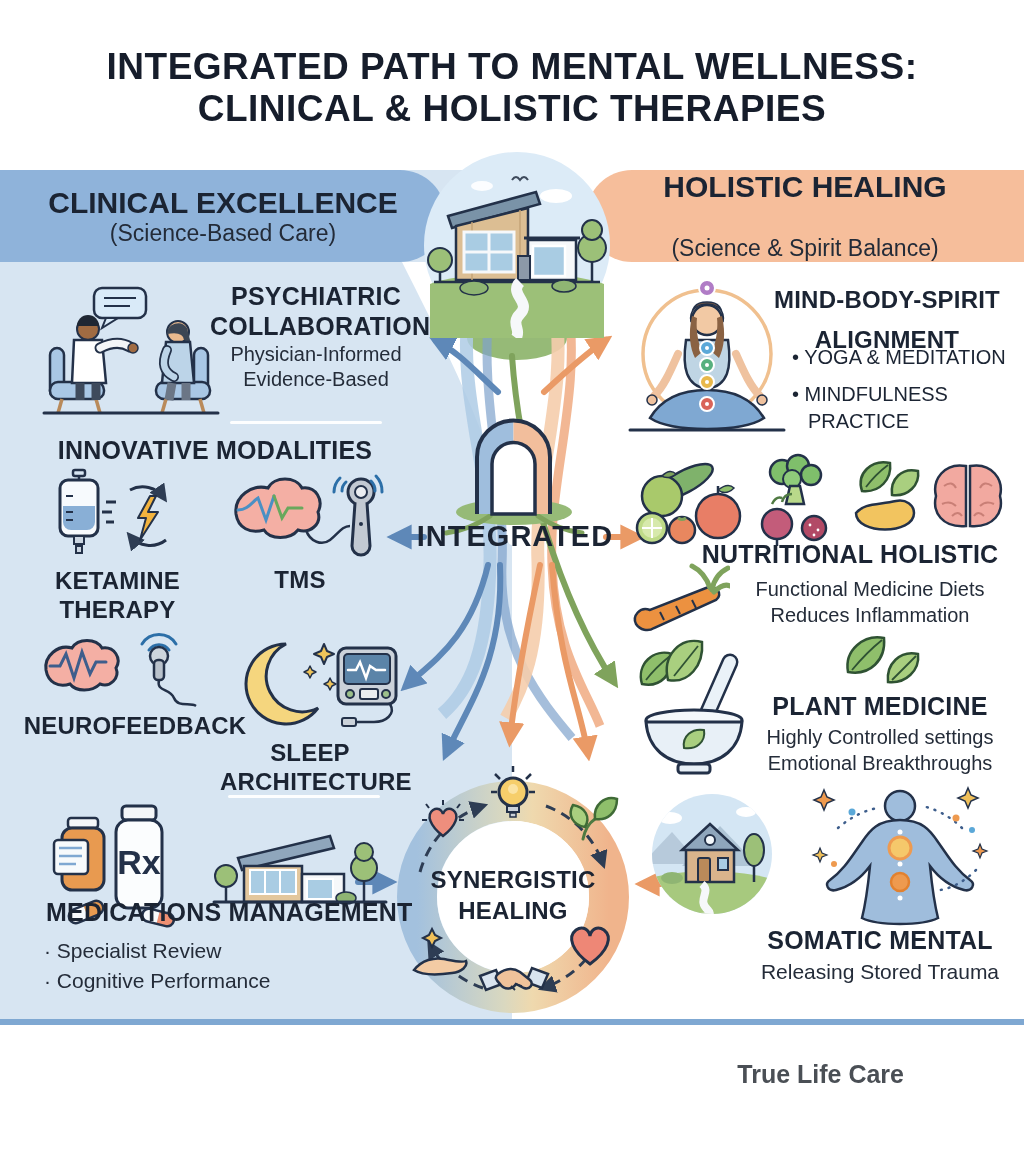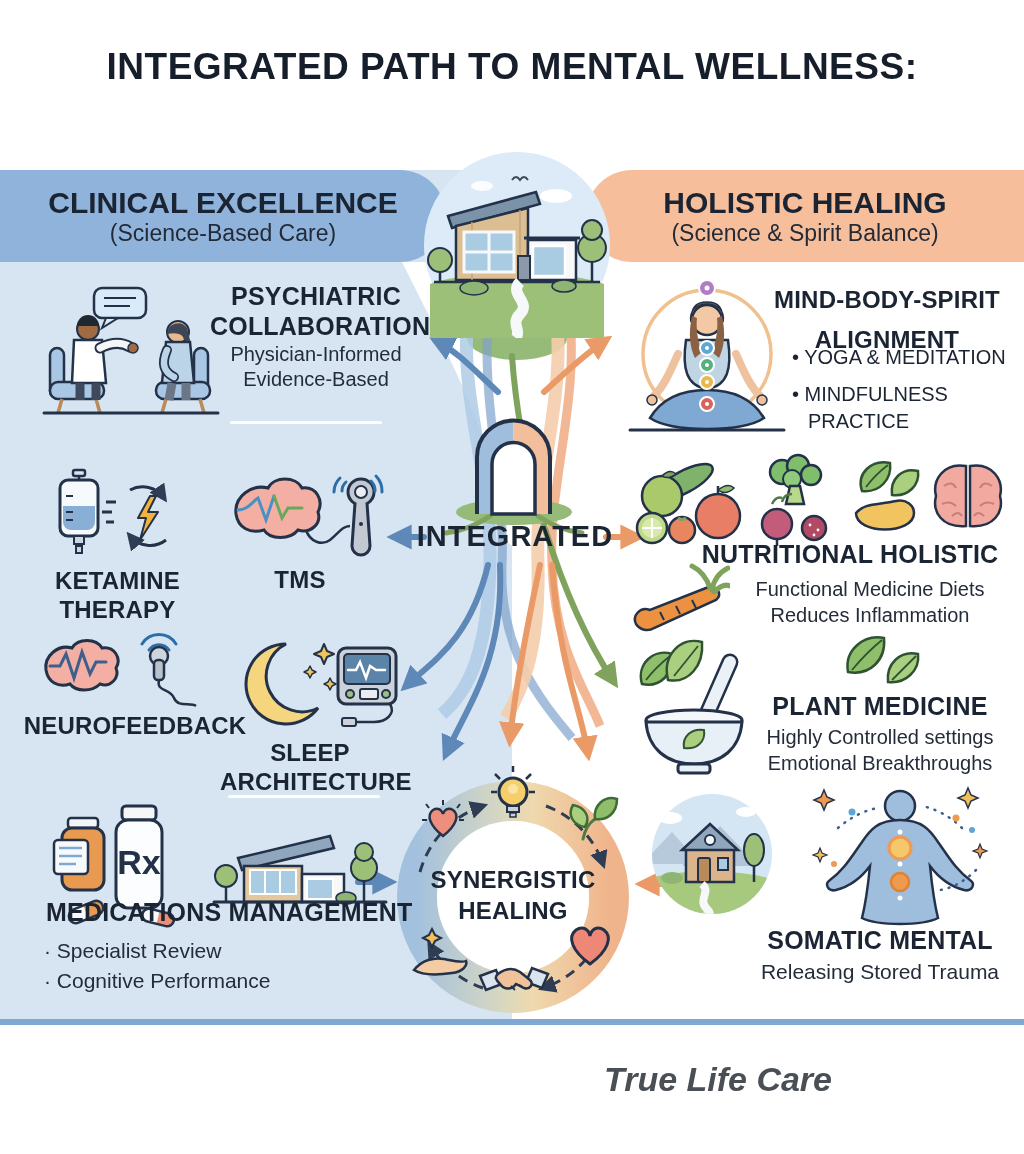--- a/index.html
+++ b/index.html
@@ -10,34 +10,34 @@
   .main-title{font-weight:700;font-size:37px;line-height:42px;letter-spacing:.5px;
               color:#161d2b;text-align:center;}
   .band{height:92px;display:flex;flex-direction:column;justify-content:center;text-align:center;}
   .band-title{font-weight:700;font-size:30px;line-height:34px;color:#1b2433;white-space:nowrap;}
   .band-sub{font-size:23px;line-height:27px;color:#232b38;}
   .sec-title{font-weight:700;color:#1b2433;text-align:center;letter-spacing:.2px;}
   .sub{color:#242c39;text-align:center;}
   .divider{height:3px;background:rgba(255,255,255,.95);border-radius:2px;}
   .bullets div{padding-left:16px;text-indent:-16px;}
   svg{display:block;}
-  .footer-brand{font-weight:700;font-size:34px;color:#4a4f55;font-style:italic;}
+  .footer-brand{font-weight:700;font-size:25px;color:#4a4f55;text-align:right;}
   .footer-site{font-size:22px;color:#9aa1a8;text-align:right;margin-top:4px;}
 </style>
 </head>
 <body>
 
 <div class="stage">
 
   <div class="abs z0" style="left:0;top:170px;width:512px;height:849px;background:#D7E5F2;"></div>
   <div class="abs z0 band" style="left:0;top:170px;width:446px;background:#8FB3DA;border-radius:0 48px 48px 0;">
     <div class="band-title">CLINICAL EXCELLENCE</div>
     <div class="band-sub">(Science-Based Care)</div>
   </div>
-  <div class="abs z0 band" style="left:586px;top:170px;width:438px;background:#F6BE9B;border-radius:48px 0 0 48px;">
+  <div class="abs z0 band" style="left:586px;top:170px;width:438px;background:#F6BE9B;border-radius:48px 0 0 48px;justify-content:space-between;">
     <div class="band-title">HOLISTIC HEALING</div>
     <div class="band-sub">(Science &amp; Spirit Balance)</div>
   </div>
 
   <svg class="abs z1" width="1024" height="1154" viewBox="0 0 1024 1154">
     <defs>
       <marker id="mb" viewBox="0 0 10 10" refX="7" refY="5" markerWidth="4.2" markerHeight="4.2" orient="auto-start-reverse">
           <path d="M0,0 L10,5 L0,10 Z" fill="#5E88B8"></path>
         </marker>
       <marker id="mo" viewBox="0 0 10 10" refX="7" refY="5" markerWidth="4.2" markerHeight="4.2" orient="auto-start-reverse">
@@ -88,20 +88,21 @@
     <circle cx="513" cy="897" r="96" fill="none" stroke="url(#rg)" stroke-width="40"></circle>
     <circle cx="513" cy="897" r="76" fill="#FFFFFF"></circle>
     <path d="M546,806 A96,96 0 0 1 603,864" stroke="#2E3D54" stroke-width="3" stroke-dasharray="10 7" fill="none" marker-end="url(#mn)"></path>
     <path d="M596,945 A96,96 0 0 1 543,988" stroke="#2E3D54" stroke-width="3" stroke-dasharray="10 7" fill="none" marker-end="url(#mn)"></path>
     <path d="M483,988 A96,96 0 0 1 430,945" stroke="#2E3D54" stroke-width="3" stroke-dasharray="10 7" fill="none" marker-end="url(#mn)"></path>
     <path d="M420,872 A96,96 0 0 1 483,806" stroke="#2E3D54" stroke-width="3" stroke-dasharray="10 7" fill="none" marker-end="url(#mn)"></path>
   </svg>
 
   <div class="abs z2 main-title" style="left:52px;top:46px;width:920px;">
     <div>INTEGRATED PATH TO MENTAL WELLNESS:</div>
+    <div>CLINICAL &amp; HOLISTIC THERAPIES</div>
   </div>
 
   <div class="abs z2" style="left:424px;top:152px;">
     <svg width="186" height="186" viewBox="0 0 186 186">
       <circle cx="93" cy="93" r="93" fill="#DCEBF7"></circle>
       <ellipse cx="132" cy="44" rx="16" ry="7" fill="#FFFFFF"></ellipse>
       <ellipse cx="58" cy="34" rx="11" ry="5" fill="#FFFFFF" opacity=".9"></ellipse>
       <path d="M88,28 q4,-6 8,0 q4,-6 8,0" stroke="#3E4A5C" stroke-width="2" fill="none"></path>
       <path d="M6,132 C40,118 146,118 180,132 L180,186 L6,186 Z" fill="#9CC078"></path>
       <path d="M24,64 L112,40 L116,52 L28,76 Z" fill="#7A93A8" stroke="#233149" stroke-width="2.5"></path>
@@ -155,20 +156,21 @@
       <path d="M131,70 C125,84 128,92 138,97" stroke="#BCD4E8" stroke-width="6.5" fill="none" stroke-linecap="round"></path>
       <path d="M136,103 L133,120 M150,103 L150,120" stroke="#6B7686" stroke-width="9"></path>
       <line x1="8" y1="133" x2="182" y2="133" stroke="#233149" stroke-width="3" stroke-linecap="round"></line>
     </svg>
   </div>
   <div class="abs z2 sec-title" style="left:210px;top:281px;width:212px;font-size:25px;line-height:30px;">PSYCHIATRIC COLLABORATION</div>
   <div class="abs z2 sub" style="left:210px;top:343px;width:212px;font-size:20px;">Physician-Informed</div>
   <div class="abs z2 sub" style="left:210px;top:368px;width:212px;font-size:20px;">Evidence-Based</div>
   <div class="abs z2 divider" style="left:230px;top:421px;width:152px;"></div>
 
+  <div class="abs z2 sec-title" style="left:40px;top:436px;width:350px;font-size:25px;white-space:nowrap;">INNOVATIVE MODALITIES</div>
 
   <div class="abs z2" style="left:46px;top:468px;">
     <svg width="140" height="98" viewBox="0 0 140 98">
       <rect x="27" y="2" width="12" height="6" rx="2" fill="none" stroke="#233149" stroke-width="2.5"></rect>
       <line x1="33" y1="8" x2="33" y2="12" stroke="#233149" stroke-width="2.5"></line>
       <rect x="14" y="12" width="38" height="56" rx="8" fill="#F7FAFD" stroke="#233149" stroke-width="3"></rect>
       <path d="M17,38 h32 v16 a8,8 0 0 1 -8,8 h-16 a8,8 0 0 1 -8,-8 z" fill="#89AFD6"></path>
       <line x1="20" y1="28" x2="27" y2="28" stroke="#233149" stroke-width="2"></line>
       <line x1="20" y1="44" x2="27" y2="44" stroke="#233149" stroke-width="2"></line>
       <line x1="20" y1="52" x2="27" y2="52" stroke="#233149" stroke-width="2"></line>

